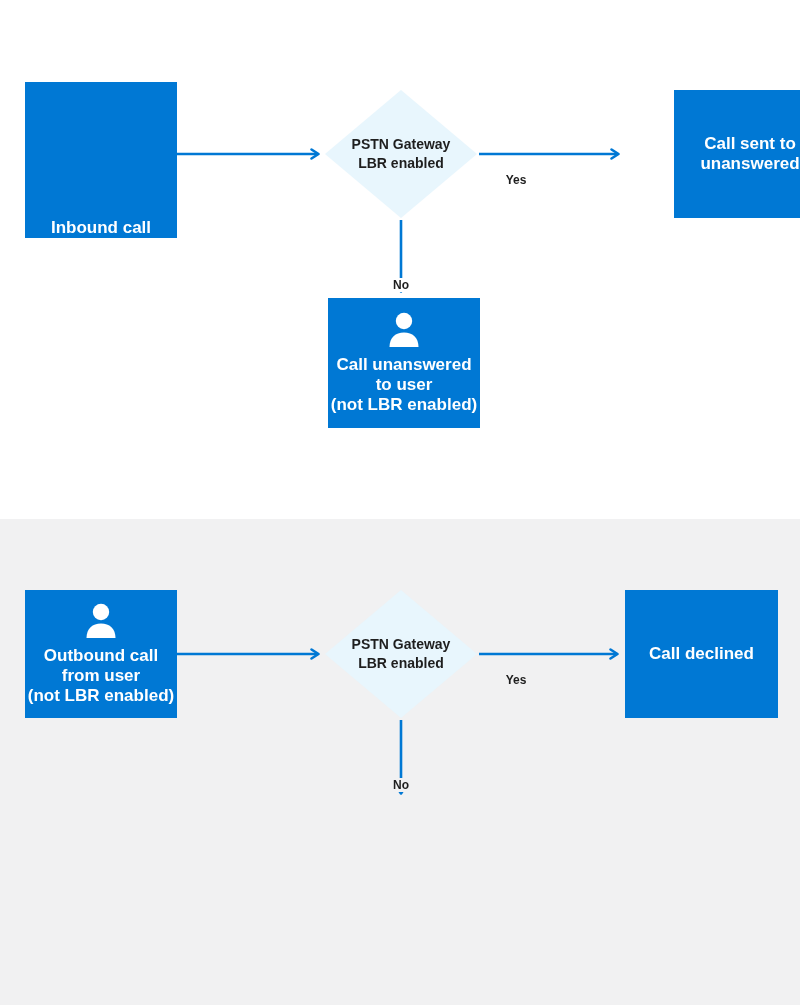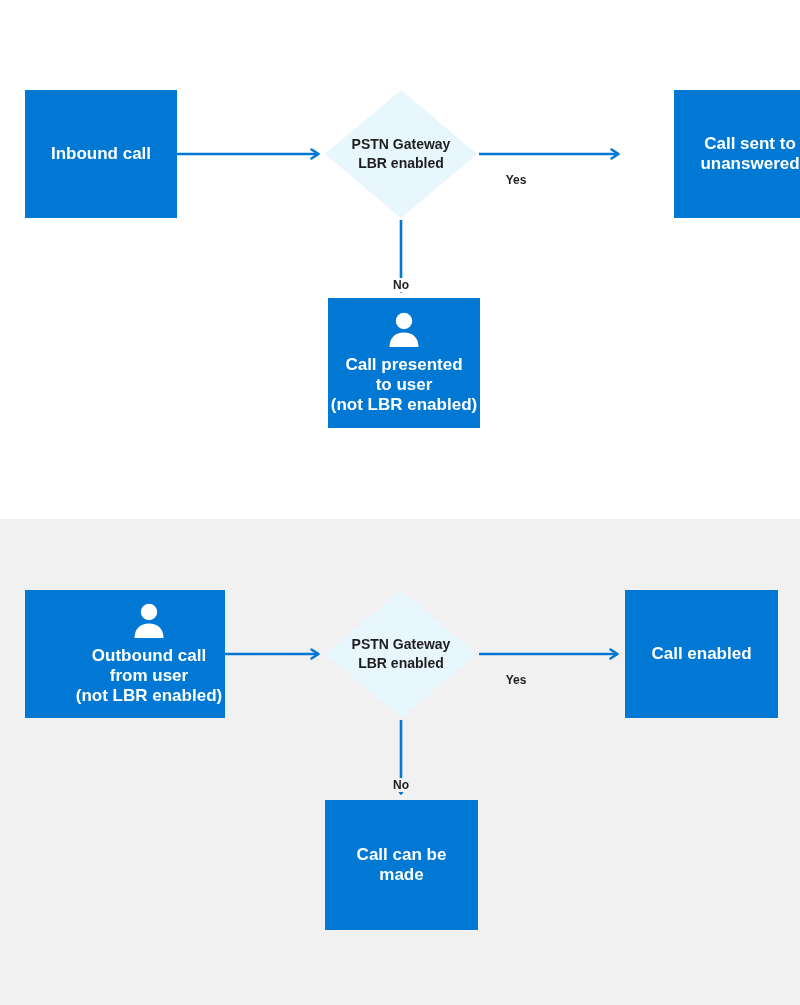--- a/index.html
+++ b/index.html
@@ -39,24 +39,24 @@
     position:absolute;
     transform:translate(-50%,-50%);
     font-size:12px;font-weight:700;
     color:#1E1E1E;
     padding:0 5px;
     margin-top:25px;
   }
   .on-white{background:#ffffff;}
   .on-gray{background:#F1F1F2;}
   
-  .n-inbound   {left:25px;  top:90px;  width:152px; height:128px;}
+  .n-inbound   {left:25px;  top:82px;  width:152px; height:156px;justify-content:flex-end;}
   .n-unanswered{left:626px; top:90px;  width:152px; height:128px;margin-left:48px;}
   .n-presented {left:328px; top:298px; width:152px; height:130px;}
-  .n-outbound  {left:25px;  top:590px; width:152px; height:128px;padding-left:48px;}
+  .n-outbound  {left:25px;  top:590px; width:152px; height:128px;}
   .n-declined  {left:625px; top:590px; width:153px; height:128px;}
   .n-made      {left:325px; top:800px; width:153px; height:130px;}
 </style>
 </head>
 <body>
 
 <div class="canvas">
 
   <div class="bg-bottom"></div>
 
@@ -92,21 +92,21 @@
   <div class="node n-unanswered">
     <span>Call sent to
 unanswered</span>
   </div>
 
   <div class="node n-presented">
     <svg class="person" width="34" height="36" viewBox="0 0 34 36">
       <circle cx="17" cy="9" r="8.2" fill="#ffffff"></circle>
       <path d="M2.5 35 C2.5 25.5 8.5 20.5 17 20.5 C25.5 20.5 31.5 25.5 31.5 35 L2.5 35 Z" fill="#ffffff"></path>
     </svg>
-    <span>Call presented
+    <span>Call unanswered
 to user
 (not LBR enabled)</span>
   </div>
 
   <div class="node n-outbound">
     <svg class="person" width="34" height="36" viewBox="0 0 34 36">
       <circle cx="17" cy="9" r="8.2" fill="#ffffff"></circle>
       <path d="M2.5 35 C2.5 25.5 8.5 20.5 17 20.5 C25.5 20.5 31.5 25.5 31.5 35 L2.5 35 Z" fill="#ffffff"></path>
     </svg>
     <span>Outbound call
@@ -114,21 +114,17 @@
 (not LBR enabled)</span>
   </div>
 
   <div class="decision-label" style="left:401px;top:654px;">PSTN Gateway
 LBR enabled</div>
 
   <span class="edge-label on-gray" style="left:516px;top:655px;">Yes</span>
   <span class="edge-label on-gray" style="left:401px;top:760px;">No</span>
 
   <div class="node n-declined">
-    <span>Call enabled</span>
+    <span>Call declined</span>
   </div>
 
-  <div class="node n-made">
-    <span>Call can be
-made</span>
-  </div>
 
 </div>
 
 </body></html>

